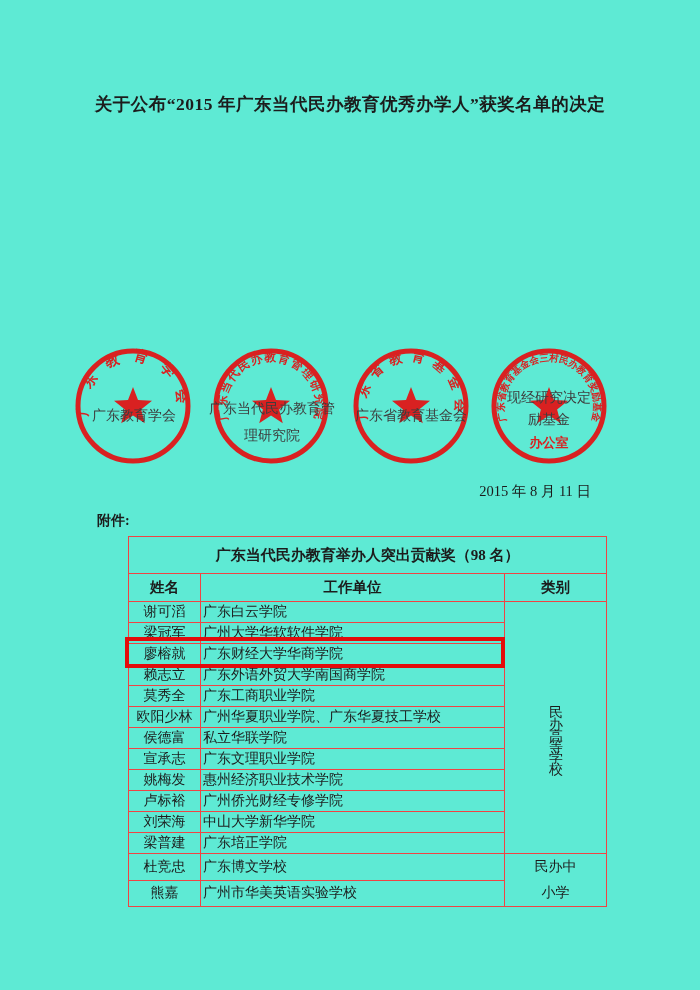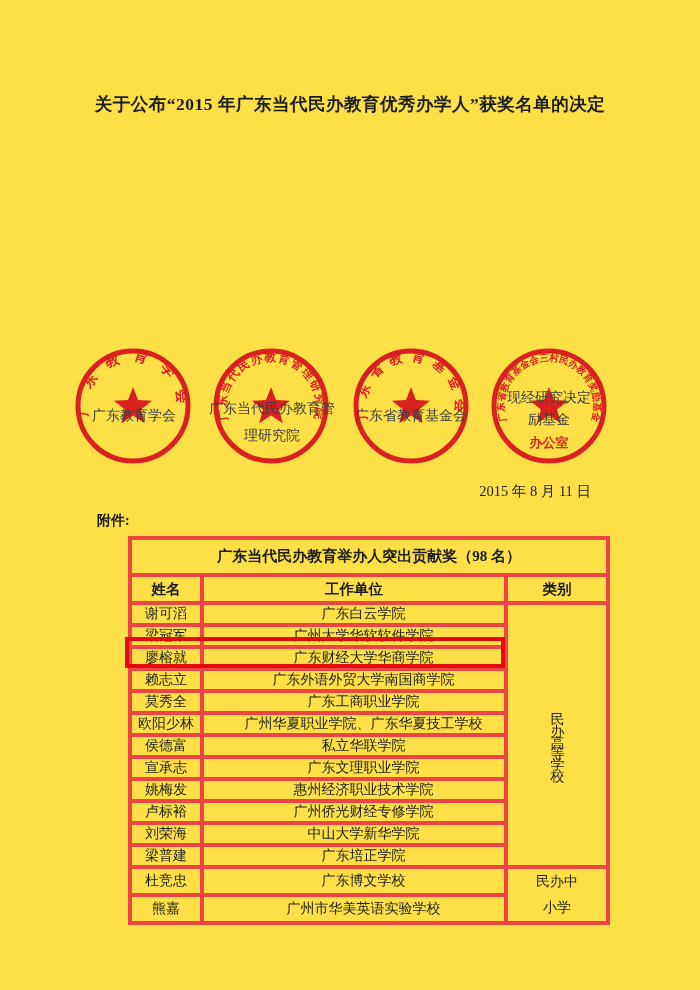--- a/index.html
+++ b/index.html
@@ -1,21 +1,21 @@
 <!DOCTYPE html>
 <html><head>
 <meta charset="utf-8">
 <style>
   * { margin: 0; padding: 0; box-sizing: border-box; }
   html, body { background: #888; }
   .page {
     position: relative;
     width: 700px;
     height: 990px;
-    background: #fde047;
+    background: #5eead4;
     margin: 0 auto;
     overflow: hidden;
     font-family: "Liberation Serif", "DejaVu Serif", serif;
     color: #1c1c1c;
   }
   .doc-title {
     position: absolute;
     top: 92px; left: 0;
     width: 100%;
     text-align: center;
@@ -72,30 +72,30 @@
   
   .award-table {
     position: absolute;
     top: 536px; left: 128px;
     width: 478px;
     border-collapse: collapse;
     table-layout: fixed;
     font-size: 14px;
   }
   .award-table td {
-    border: 4px solid #ef4444;
+    border: 1px solid #ef4444;
     text-align: center;
     vertical-align: middle;
     overflow: hidden;
     white-space: nowrap;
   }
   .award-table tr.t-title td { height: 37px; font-size: 15px; font-weight: bold; }
   .award-table tr.t-head  td { height: 28px; font-weight: bold; font-size: 14.5px; }
   .award-table tr.t-row   td { height: 21px; }
-  .award-table td.cell-unit { text-align: center; padding-left: 19px; }
+  .award-table td.cell-unit { text-align: left; padding-left: 2px; }
   .cat-vertical {
     writing-mode: vertical-rl;
     text-orientation: upright;
     letter-spacing: 11px;
     margin: 0 auto;
     font-size: 14px;
   }
   .cat-wrap {
     white-space: normal;
     width: 52px;

